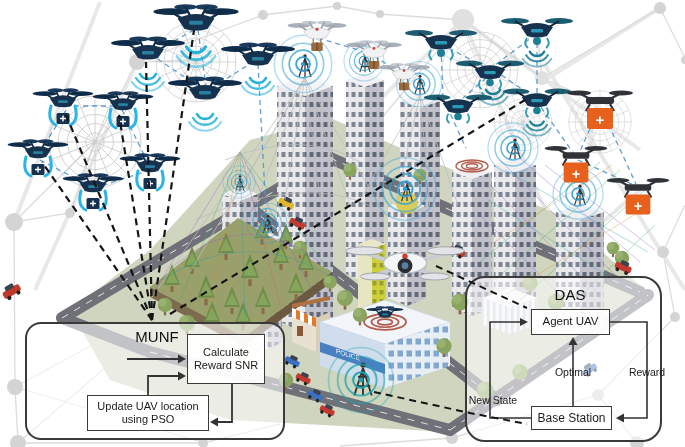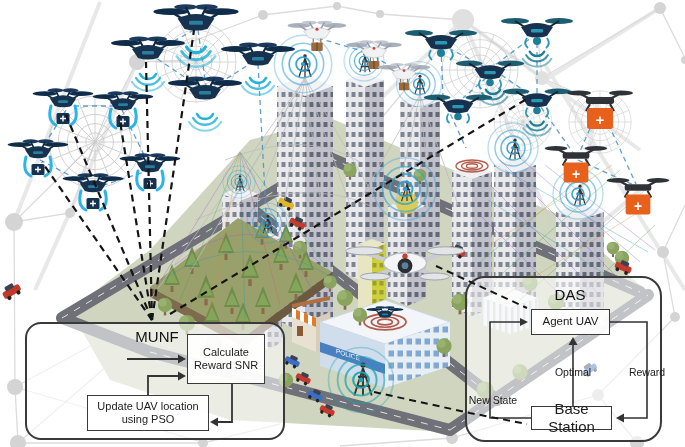--- a/index.html
+++ b/index.html
@@ -498,21 +498,21 @@
       <path d="M143,44 H180 V140 H157"></path>
     </g>
     <g fill="#333">
       <polygon points="53,40 61,44 53,48"></polygon>
       <polygon points="101.5,67 106,59 110.5,67"></polygon>
       <polygon points="157,135.5 149,140 157,144.5"></polygon>
     </g>
   </svg>
   <span class="ptitle" style="left:70px;top:8px;width:66px;">DAS</span>
   <div class="fbox" style="left:64px;top:31px;width:79px;height:26px;font-size:11.5px;">Agent UAV</div>
-  <div class="fbox" style="left:64px;top:128px;width:81px;height:24px;font-size:15px;">Base Station</div>
+  <div class="fbox" style="left:64px;top:128px;width:81px;height:24px;font-size:12px;">Base Station</div>
   <span class="flabel" style="left:0px;top:88px;width:52px;margin-top:28px;">New State</span>
   <span class="flabel" style="left:80px;top:88px;width:52px;">Optimal</span>
   <span class="flabel" style="left:154px;top:88px;width:52px;">Reward</span>
 </div>
 
 <svg id="overlay" width="685" height="447" viewBox="0 0 685 447">
   <g stroke="#151515" stroke-width="2.2" stroke-dasharray="7 5" fill="none">
     <path d="M152,320 L194,30"></path>
     <path d="M152,320 L146,62"></path>
     <path d="M152,320 L119,115"></path>

